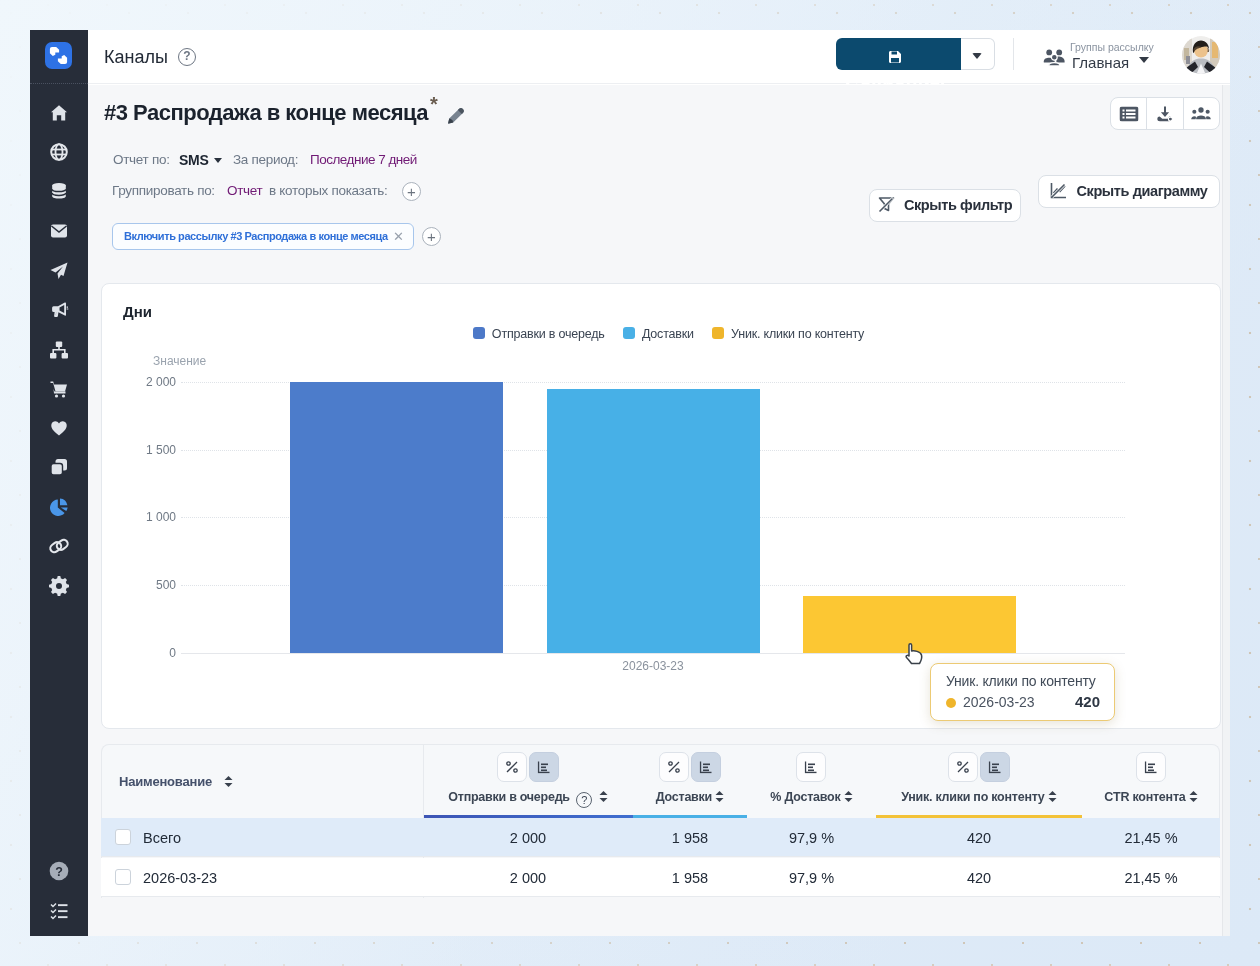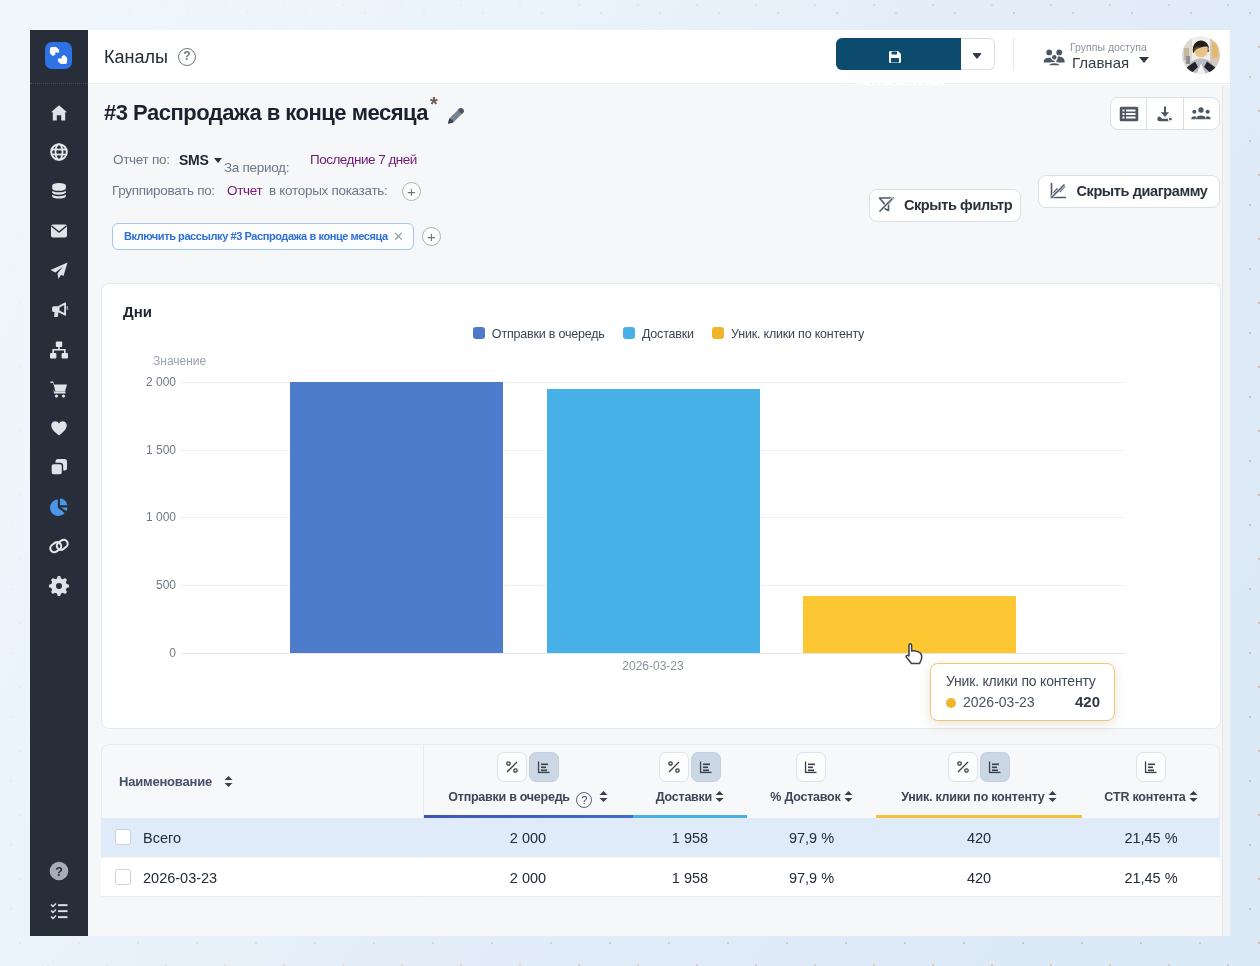--- a/index.html
+++ b/index.html
@@ -246,21 +246,21 @@
     <div class="btn-save-arrow"></div>
     <div class="h-divider"></div>
     <div class="h-people"><svg width="23" height="17" viewBox="0 0 23 17">
       <circle cx="6.2" cy="3.4" r="2.9" fill="#4d5663"></circle>
       <path d="M0.8 12.2 C0.8 7.6 11.6 7.6 11.6 12.2 L11.6 13.4 L0.8 13.4 Z" fill="#4d5663"></path>
       <circle cx="16.2" cy="3.4" r="2.9" fill="#4d5663"></circle>
       <path d="M12.6 8.1 C14 6.9 21.6 7.2 21.6 12.2 L21.6 13.4 L13.4 13.4 L13.4 11.6 C13.4 10.2 13.2 9 12.6 8.1 Z" fill="#4d5663"></path>
       <circle cx="11.3" cy="8.3" r="2.9" fill="#4d5663" stroke="#fff" stroke-width="1.2"></circle>
       <path d="M5.6 16.9 C5.6 12.5 17 12.5 17 16.9 Z" fill="#4d5663" stroke="#fff" stroke-width="1.2"></path>
     </svg></div>
-    <div class="h-grp">Группы доступа</div>
+    <div class="h-grp">Группы рассылку</div>
     <div class="h-main">Главная</div>
     <div class="h-arrow"></div>
     <div class="avatar"><svg width="38" height="38" viewBox="0 0 38 38">
       <circle cx="19" cy="19" r="19" fill="#efeeec"></circle>
       <rect x="0" y="0" width="10" height="38" fill="#ddd8d0"></rect>
       <rect x="28" y="0" width="10" height="38" fill="#d3cabb"></rect>
       <rect x="30" y="6" width="6" height="16" fill="#e5b871"></rect>
       <rect x="2" y="12" width="5" height="12" fill="#c3b79e"></rect>
       <rect x="4" y="20" width="4" height="8" fill="#8e8e96"></rect>
       <path d="M5 33 C8 25 13 22.5 19 22.5 C25 22.5 30 25 33 33 C29 37 25 38 19 38 C13 38 9 36.5 5 33 Z" fill="#b9bcc1"></path>
@@ -311,21 +311,21 @@
       <path d="M1 15 C1 11.3 5 11 6.5 12.1 L6 15 Z" fill="#4e5966"></path>
       <circle cx="19.5" cy="6.5" r="2.3" fill="#4e5966"></circle>
       <path d="M23 15 C23 11.3 19 11 17.5 12.1 L18 15 Z" fill="#4e5966"></path>
     </svg>
         </div>
     </div>
     <div class="rowline" style="top:67px;">
         <span style="left:25px;">Отчет по:</span>
         <b style="left:91px; font-size:14px;">SMS</b>
         <span class="caret" style="left:126px; top:6px;"></span>
-        <span style="left:136px;margin-top:8px;">За период:</span>
+        <span style="left:145px;">За период:</span>
         <span class="blue" style="left:222px; letter-spacing:-0.5px;">Последние 7 дней</span>
       </div>
     <div class="rowline" style="top:98px;">
         <span style="left:24px;text-align:right;">Группировать по:</span>
         <span class="blue" style="left:139px;">Отчет</span>
         <span style="left:181px;">в которых показать:</span>
       </div>
     <div class="pluscirc" style="left:314px; top:97px;">+</div>
     <div class="chip">Включить рассылку #3 Распродажа в конце месяца<span class="x">✕</span></div>
     <div class="pluscirc" style="left:334px; top:142px;">+</div>

